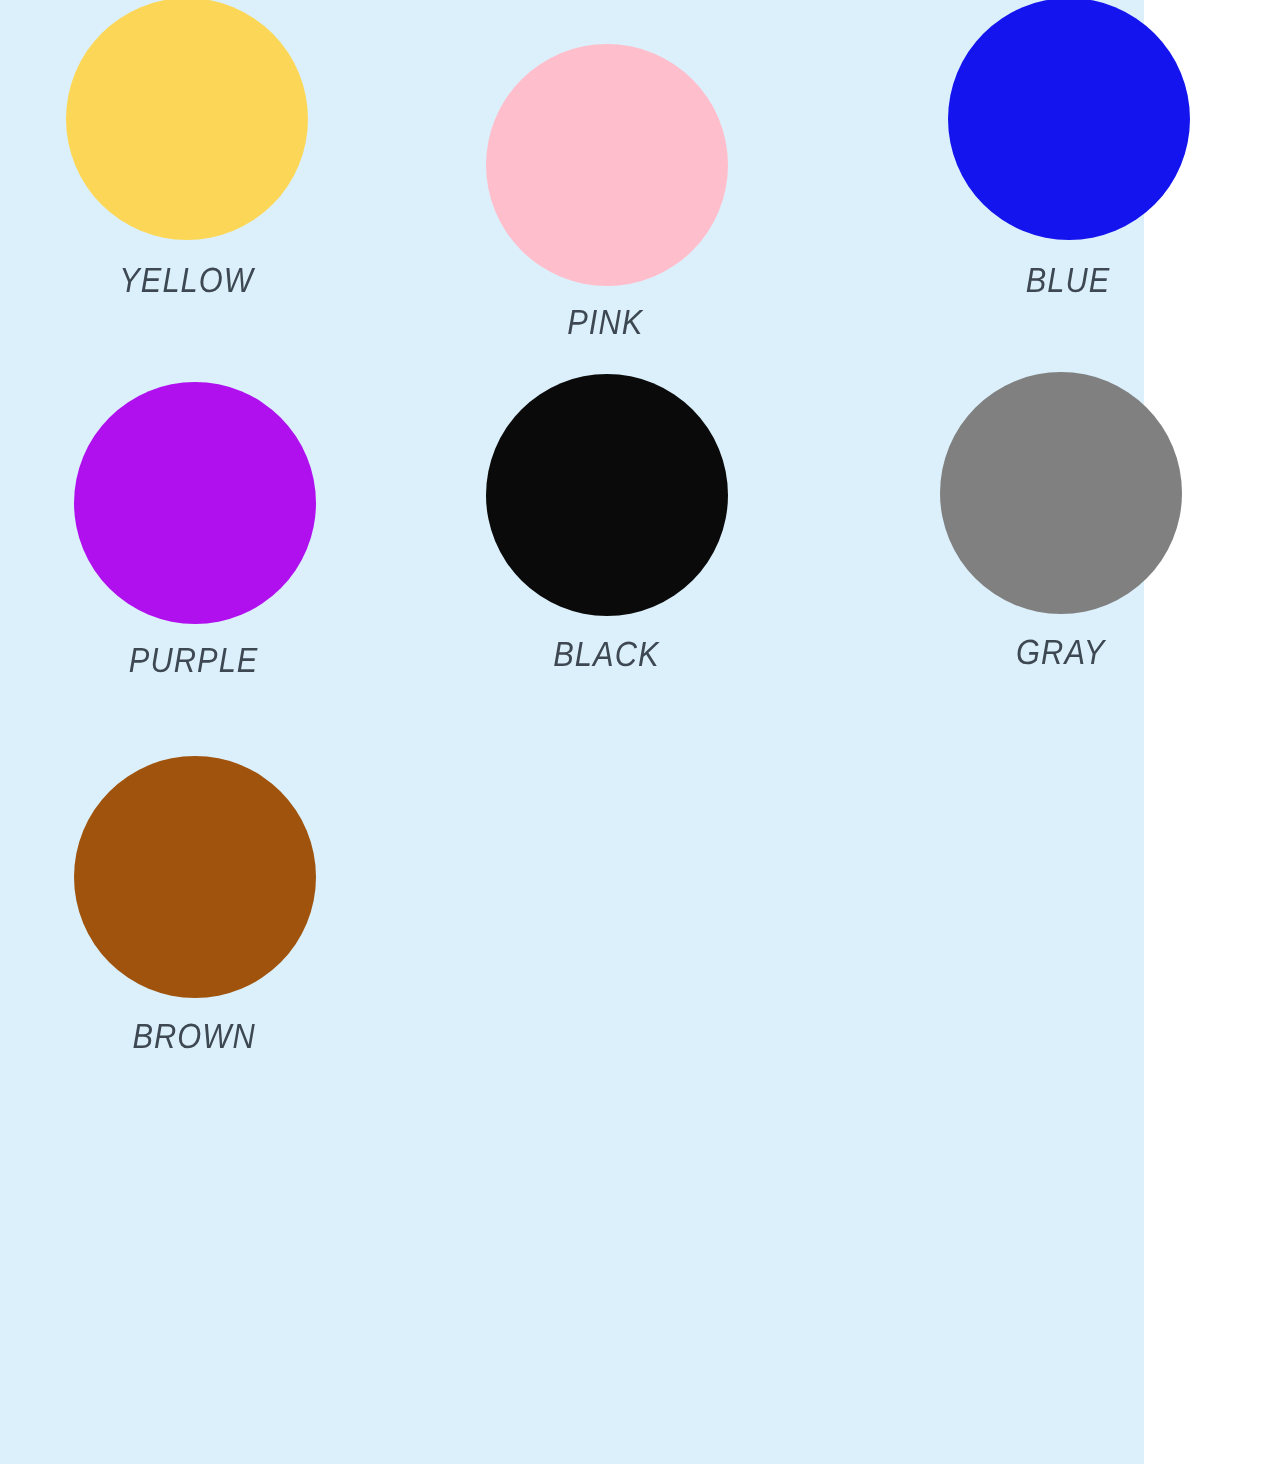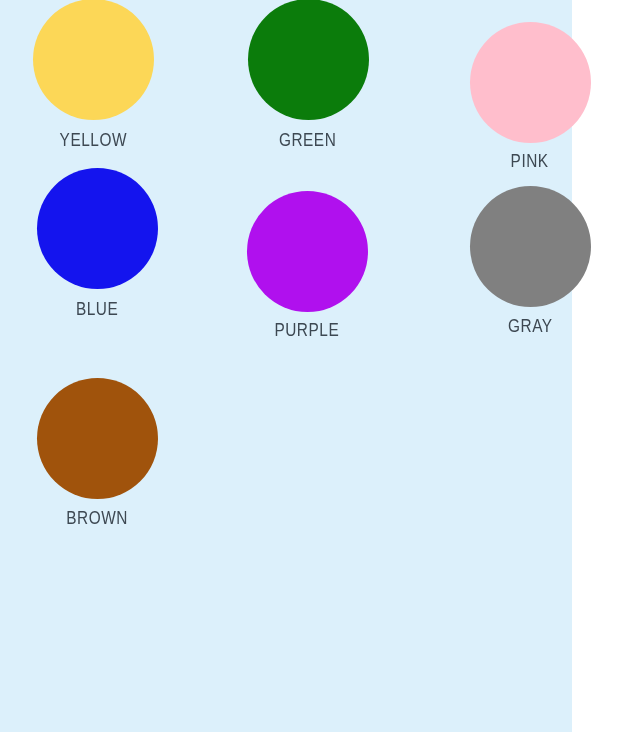--- a/index.html
+++ b/index.html
@@ -12,20 +12,21 @@
     height: 732px;
     overflow: hidden;
     font-family: "Liberation Sans", sans-serif;
   }
   #color-chart {
     position: relative;
     width: 572px;
     height: 732px;
     background: #dcf0fb;
     box-sizing: border-box;
+    font-style: italic;
   }
   .grid {
     position: absolute;
     left: 0;
     top: 0;
     width: 640px;
     height: 732px;
     display: grid;
     grid-template-columns: 186px 234px 220px;
     grid-template-rows: 169px 191px 186px 186px;
@@ -75,41 +76,41 @@
 <body>
 
 <div id="color-chart" style="background-color: rgb(220, 240, 251);">
   <div class="grid">
 
     <div class="cell r0 c0">
       <div class="swatch" style="background-color: rgb(252, 215, 87);"></div>
       <div class="label" style="color: rgb(61, 72, 82);">YELLOW</div>
     </div>
 
-    <div class="cell r0 c1">
-      <div class="swatch" style="background-color: rgb(11, 124, 11);"></div>
-      <div class="label" style="color: rgb(61, 72, 82);">GREEN</div>
-    </div>
 
     <div class="cell r1 c0">
       <div class="swatch" style="background-color: rgb(255, 190, 204);"></div>
       <div class="label" style="color: rgb(61, 72, 82);">PINK</div>
     </div>
 
     <div class="cell r0 c2">
       <div class="swatch" style="background-color: rgb(20, 20, 238);"></div>
       <div class="label" style="color: rgb(61, 72, 82);">BLUE</div>
     </div>
 
 
     <div class="cell r1 c2">
       <div class="swatch" style="background-color: rgb(176, 16, 238);"></div>
       <div class="label" style="color: rgb(61, 72, 82);">PURPLE</div>
     </div>
 
+    <div class="cell r2 c0">
+      <div class="swatch" style="background-color: rgb(10, 10, 10);"></div>
+      <div class="label" style="color: rgb(61, 72, 82);">BLACK</div>
+    </div>
 
 
     <div class="cell r3 c0">
       <div class="swatch" style="background-color: rgb(128, 128, 128);"></div>
       <div class="label" style="color: rgb(61, 72, 82);">GRAY</div>
     </div>
 
     <div class="cell r2 c2">
       <div class="swatch" style="background-color: rgb(160, 83, 12);"></div>
       <div class="label" style="color: rgb(61, 72, 82);">BROWN</div>

